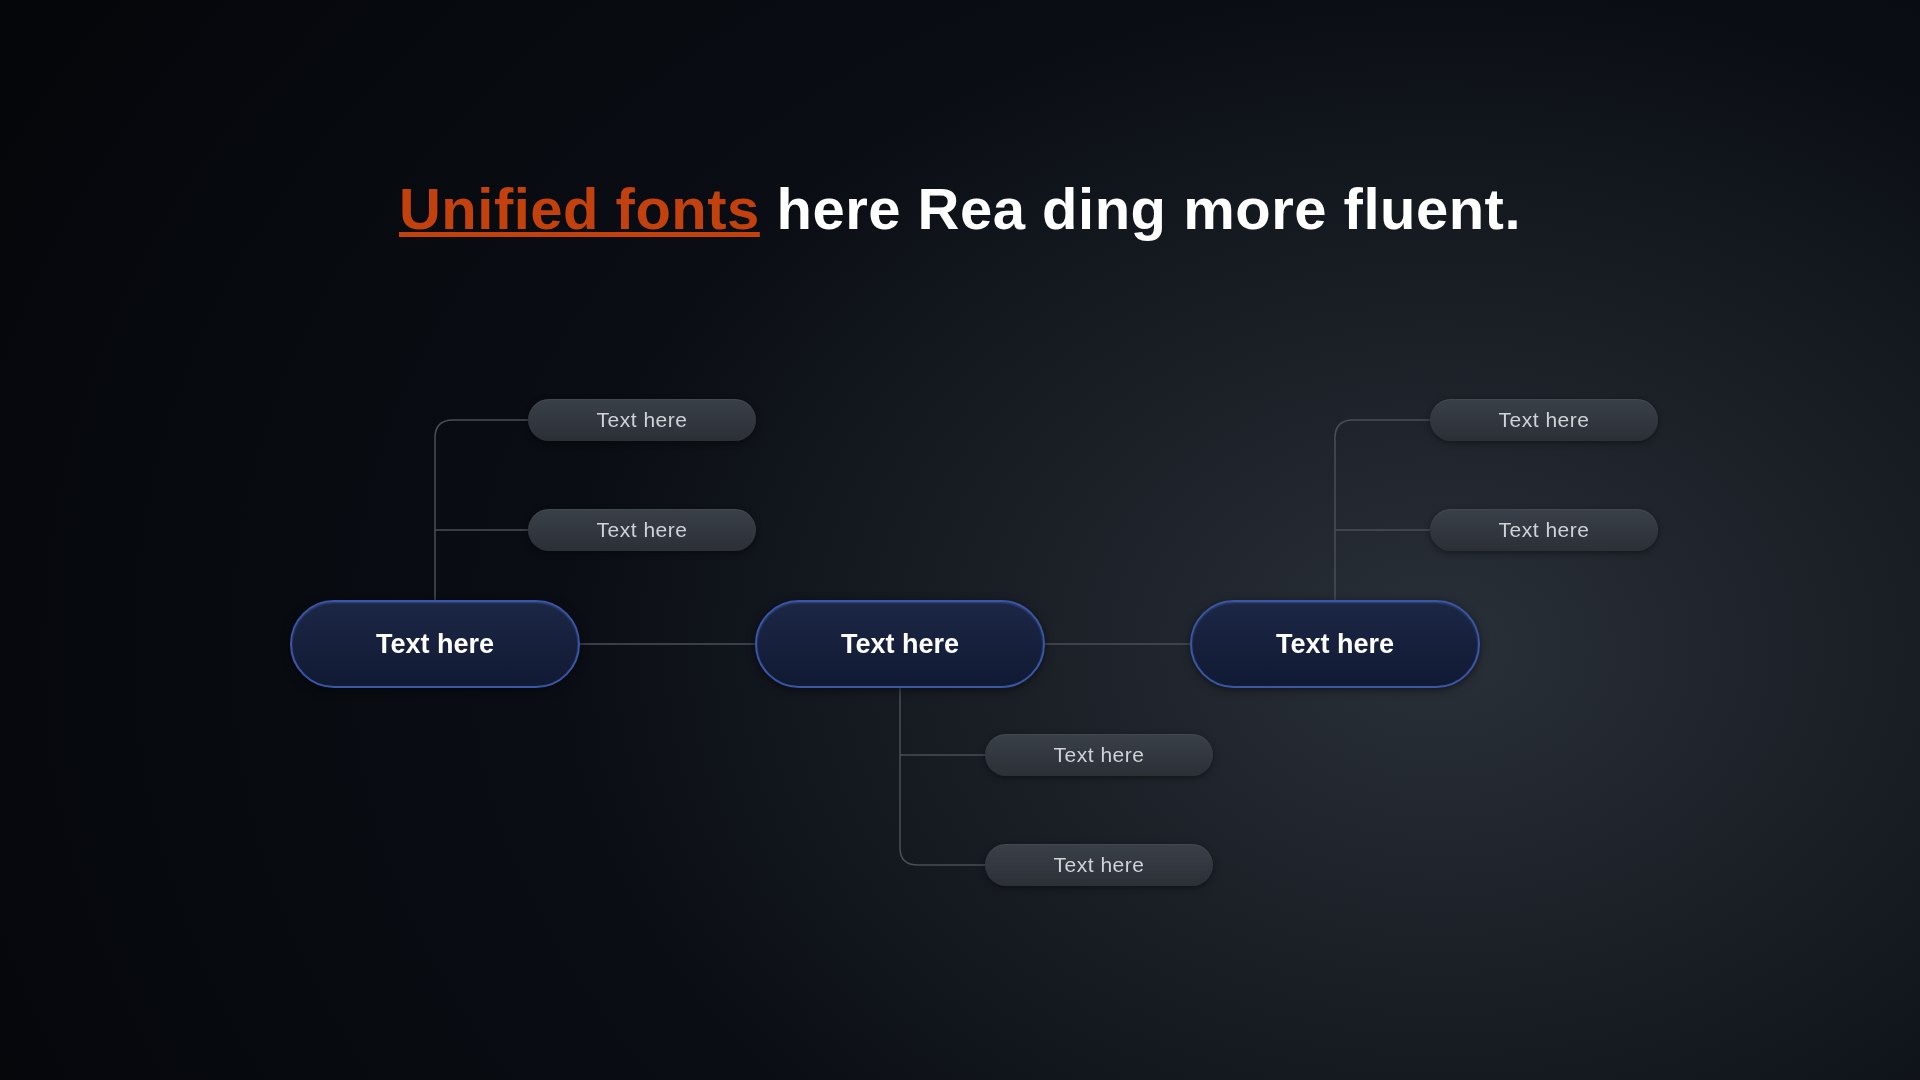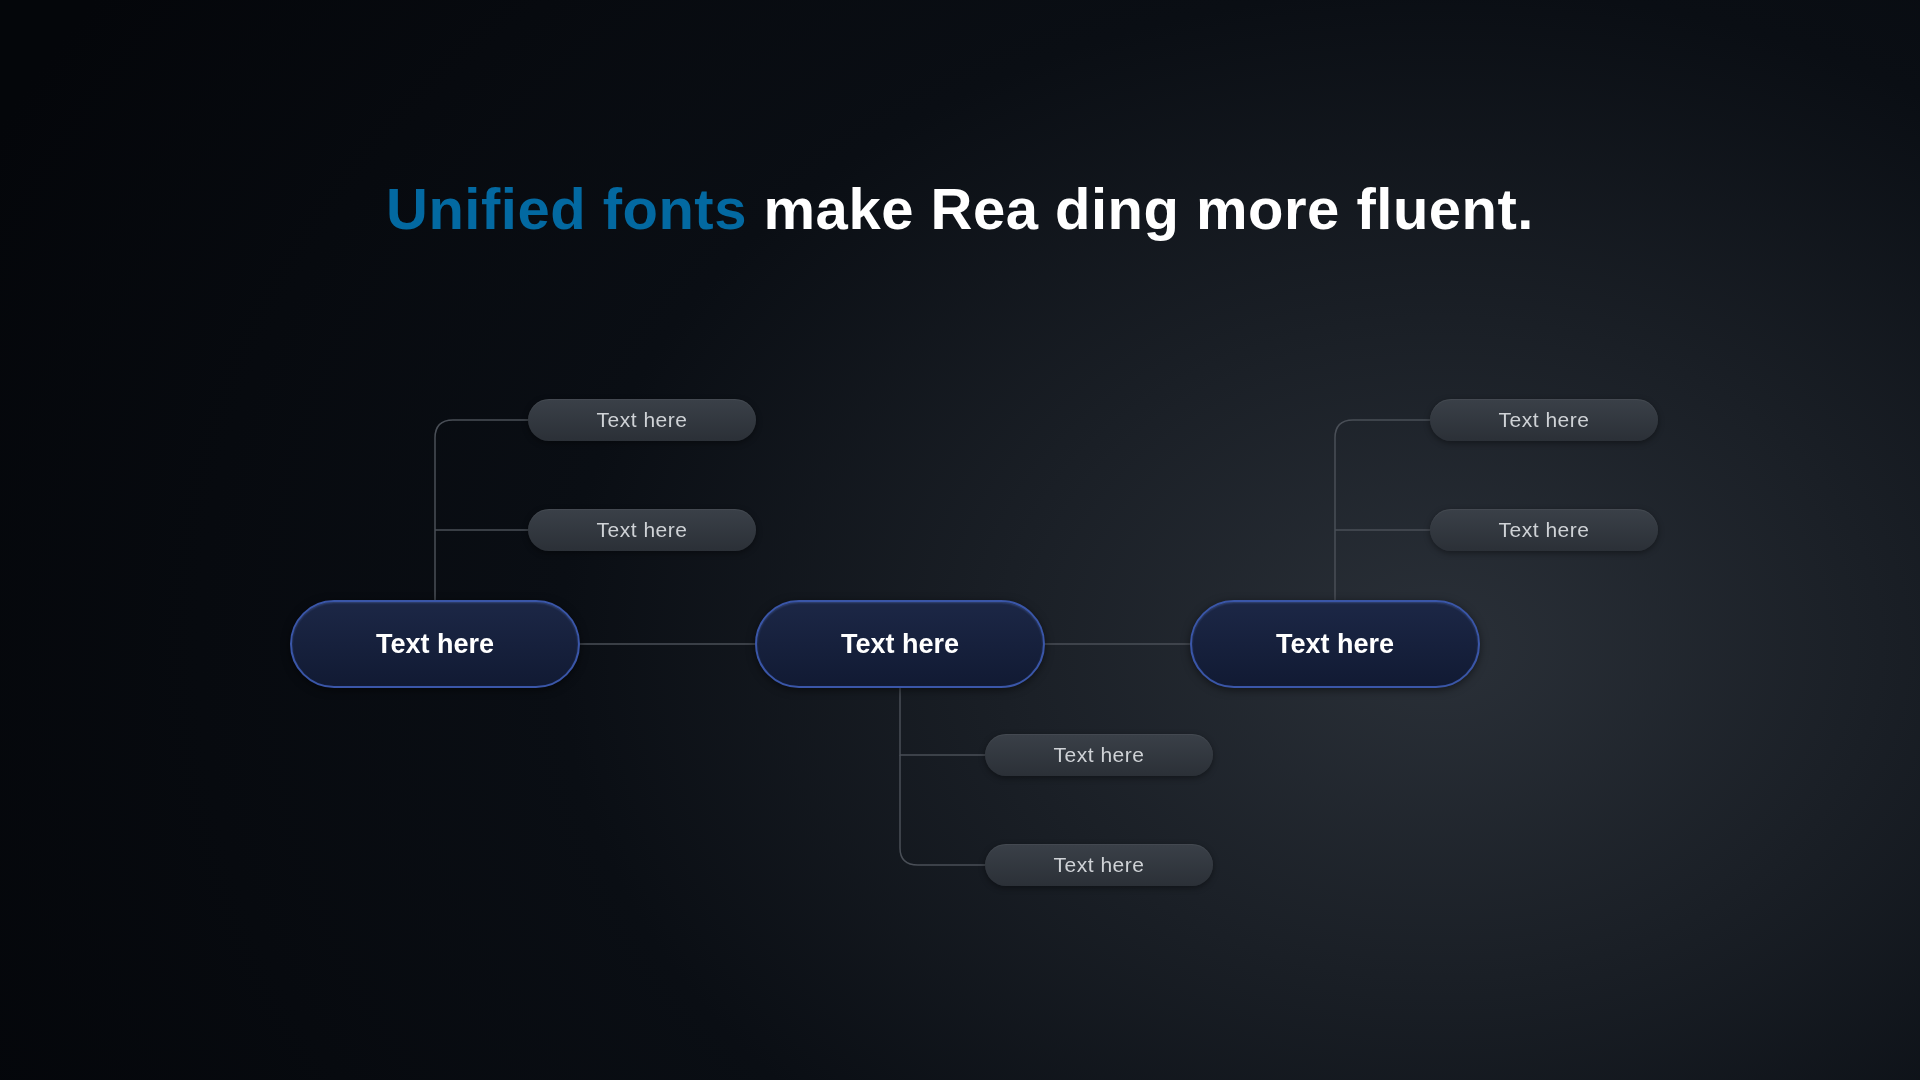--- a/index.html
+++ b/index.html
@@ -13,21 +13,21 @@
     position: absolute;
     top: 175px;
     left: 0;
     width: 100%;
     text-align: center;
     font-size: 58px;
     font-weight: 700;
     color: #ffffff;
     letter-spacing: 0.5px;
   }
-  .title .accent { color: #0369a1; }
+  .title .accent { color: #c2410c; text-decoration: underline; }
   svg.connectors {
     position: absolute;
     top: 0; left: 0;
     width: 1920px; height: 1080px;
     pointer-events: none;
   }
   .node-main {
     position: absolute;
     width: 290px;
     height: 88px;
@@ -55,21 +55,21 @@
     display: flex;
     align-items: center;
     justify-content: center;
     letter-spacing: 0.5px;
   }
 </style>
 </head>
 <body>
 
 <div class="title">
-  <span class="accent">Unified fonts</span><span> make Rea ding more fluent.</span>
+  <span class="accent">Unified fonts</span><span> here Rea ding more fluent.</span>
 </div>
 
 <svg class="connectors" viewBox="0 0 1920 1080">
   <g stroke="#4a4f57" stroke-width="1.5" fill="none">
 
     <line x1="580" y1="644" x2="755" y2="644"></line>
     <line x1="1045" y1="644" x2="1190" y2="644"></line>
 
     <path d="M 435 600 L 435 438 Q 435 420 453 420 L 528 420"></path>
 

